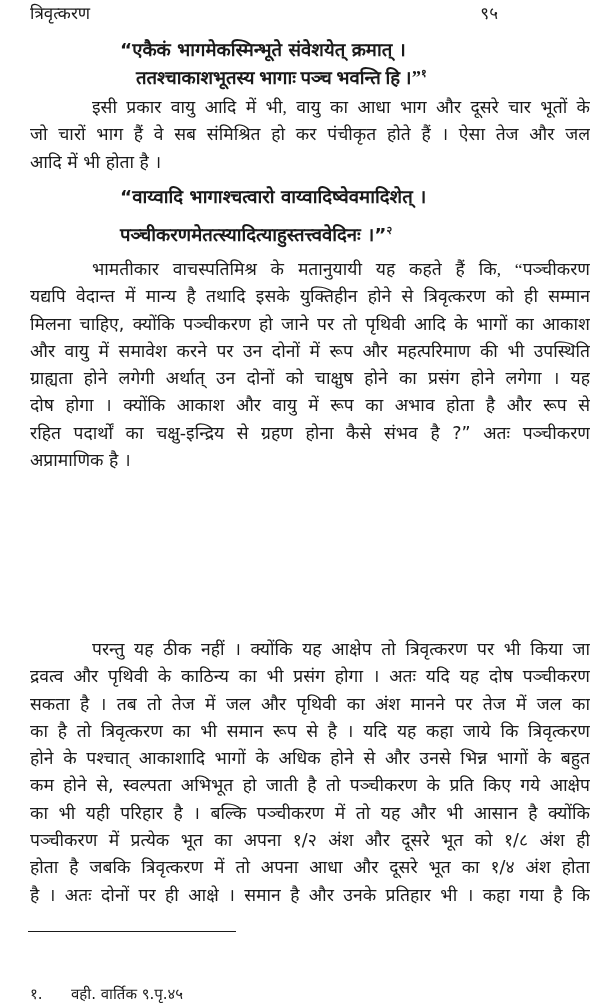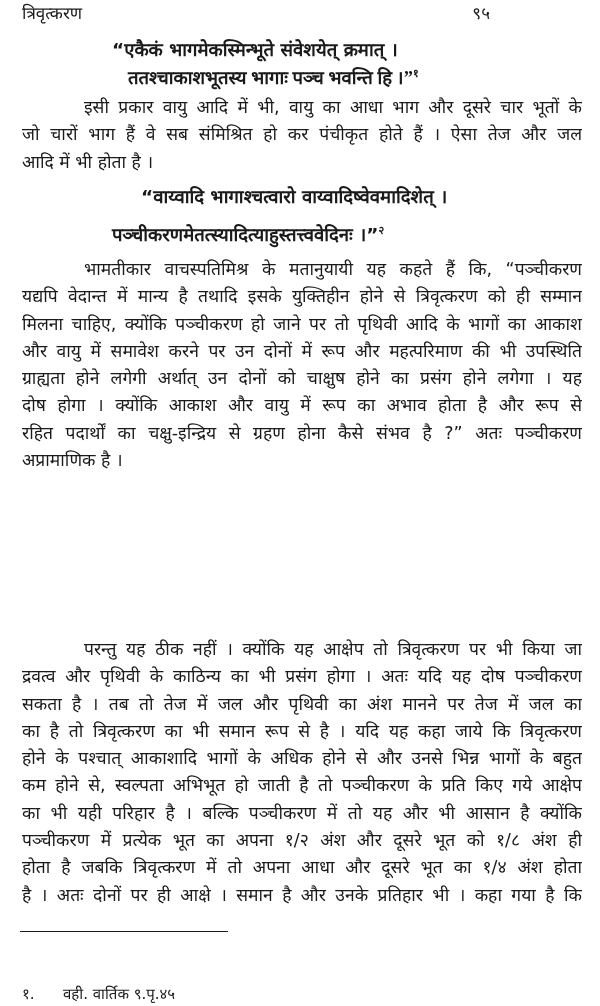--- a/index.html
+++ b/index.html
@@ -10,21 +10,21 @@
   body {
     width: 600px;
     height: 1006px;
     position: relative;
     overflow: hidden;
     color: #1a1a1a;
     font-family: "DejaVu Sans", "Liberation Sans", sans-serif;
   }
   .page {
     position: absolute;
-    left: 0; top: 0;
+    left: 8px; top: 0;
     width: 520px;
     height: 1006px;
   }
   .running-head {
     position: absolute;
     top: 2px;
     left: 22px;
     font-size: 17px;
     line-height: 22px;
     white-space: nowrap;
@@ -59,20 +59,21 @@
     display: block;
     height: 27.3px;
     line-height: 27.3px;
     white-space: nowrap;
     text-align: justify;
     text-align-last: justify;
     overflow: hidden;
   }
   .line.indent {
     padding-left: 62px;
+    font-family: Liberation Serif, serif;
   }
   .line.last {
     text-align-last: left;
   }
   sup.fnref {
     font-size: 11px;
     vertical-align: super;
     line-height: 0;
   }
   .footnote-rule {
@@ -117,21 +118,21 @@
     </span>
   </div>
 
   <div class="para" style="top:94px;">
     <span class="line indent">इसी प्रकार वायु आदि में भी, वायु का आधा भाग और दूसरे चार भूतों के</span>
     <span class="line">जो चारों भाग  हैं वे सब संमिश्रित हो कर पंचीकृत होते हैं । ऐसा तेज और जल</span>
     <span class="line last">आदि में भी होता है ।</span>
   </div>
 
   <div class="verse" style="top:183px;">
-    <span class="vline" style="left:112px; top:0;margin-left:29px;">
+    <span class="vline" style="left:112px; top:0;">
       <span>“वाय्वादि भागाश्चत्वारो वाय्वादिष्वेवमादिशेत् ।</span>
     </span>
     <span class="vline" style="left:112px; top:38px;">
       <span>पञ्चीकरणमेतत्स्यादित्याहुस्तत्त्ववेदिनः ।”</span><sup class="fnref">२</sup>
     </span>
   </div>
 
   <div class="para" style="top:256px;">
     <span class="line indent">भामतीकार वाचस्पतिमिश्र के मतानुयायी यह कहते हैं कि, “पञ्चीकरण</span>
     <span class="line">यद्यपि वेदान्त में मान्य है तथादि इसके युक्तिहीन होने से त्रिवृत्करण को ही सम्मान</span>

